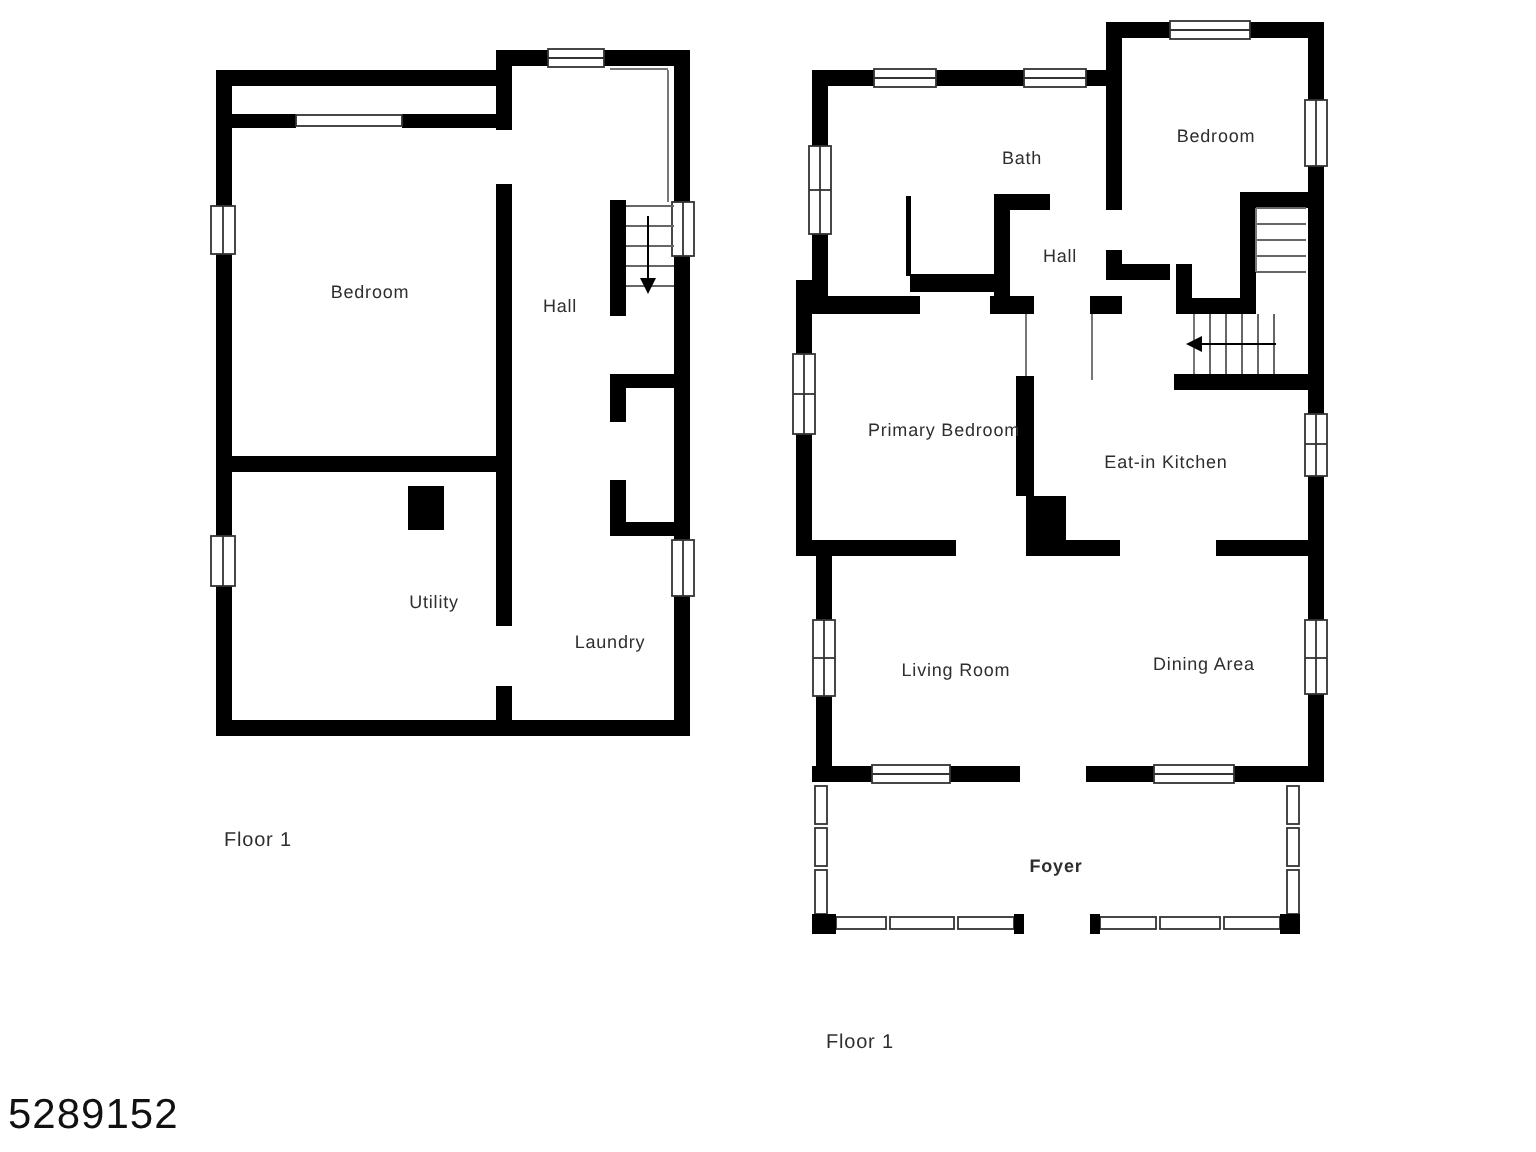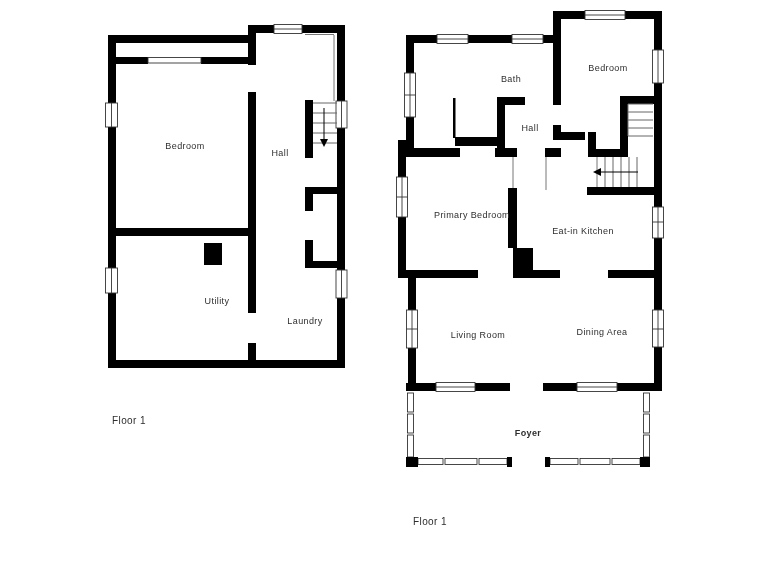--- a/index.html
+++ b/index.html
@@ -211,13 +211,14 @@
   <div class="room-label" style="left:530px;top:128px;">Hall</div>
   <div class="room-label" style="left:472px;top:215px;text-align:right;">Primary Bedroom</div>
   <div class="room-label" style="left:583px;top:231px;">Eat-in Kitchen</div>
   <div class="room-label" style="left:478px;top:335px;">Living Room</div>
   <div class="room-label" style="left:602px;top:332px;">Dining Area</div>
   <div class="room-label" style="left:528px;top:433px;font-weight:bold;">Foyer</div>
 
   <div class="floor-label" style="left:112px;top:391px;">Floor 1</div>
   <div class="floor-label" style="left:413px;top:492px;">Floor 1</div>
 
+  <div class="listing-id">5289152</div>
 </div>
 
 </body></html>

